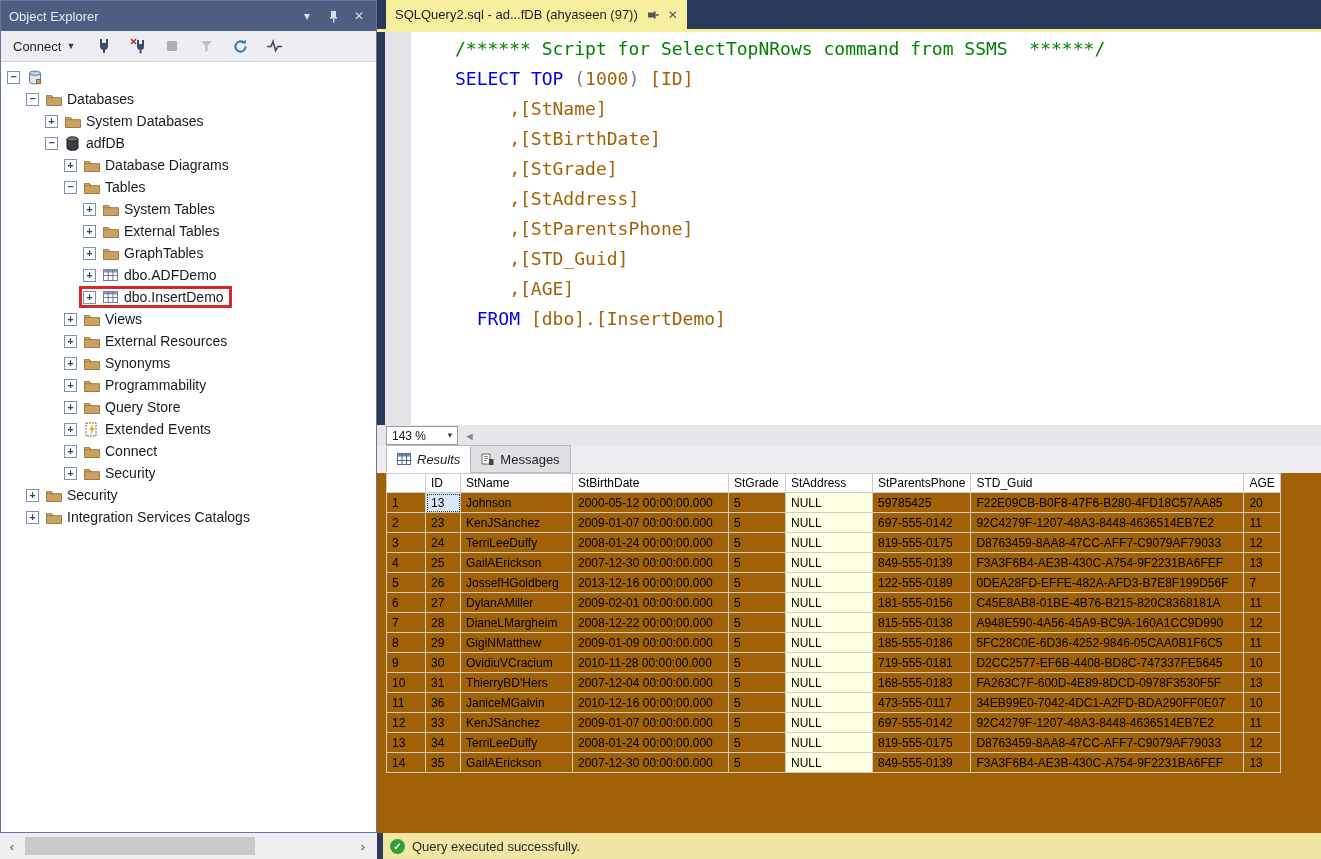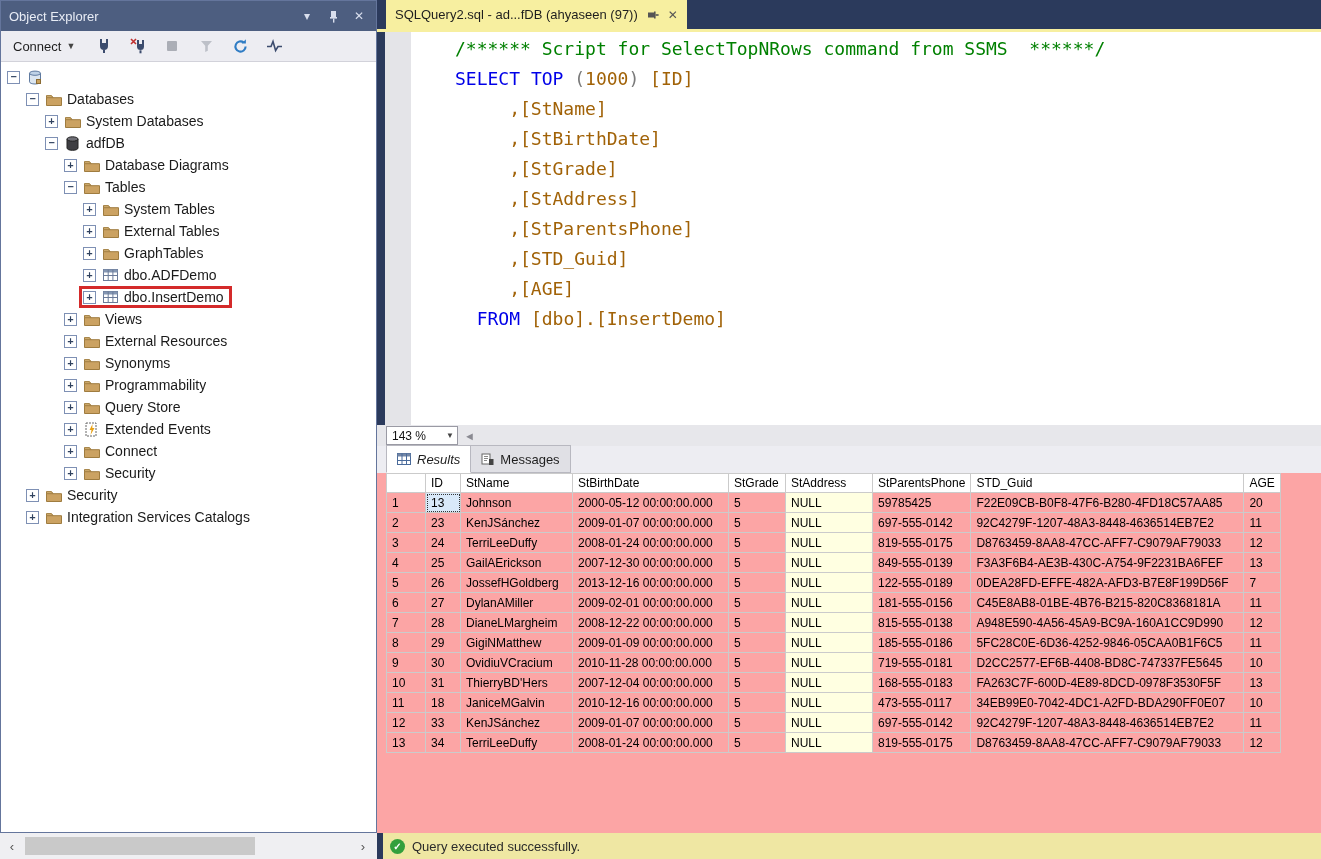--- a/index.html
+++ b/index.html
@@ -54,21 +54,21 @@
   .zoom-select .chev{font-size:8px;color:#444;}
   .ed-hscroll{flex:1;height:21px;display:flex;align-items:center;padding-left:6px;color:#8a8a92;font-size:11px;}
   
   .res-tabs{position:absolute;left:0;top:446px;right:0;height:27px;background:#EDEDF2;display:flex;
     align-items:flex-end;padding-left:9px;}
   .res-tab{height:26px;display:flex;align-items:center;gap:6px;font-size:13px;color:#1E1E1E;
     padding:0 10px;border:1px solid #B8B8C0;}
   .res-tab.active{background:#fff;border-bottom-color:#fff;font-style:italic;}
   .res-tab.inactive{background:#E0E0E5;border-left:none;}
   
-  .grid-wrap{position:absolute;left:0;top:473px;right:0;bottom:26px;background:#fca5a5;overflow:hidden;
+  .grid-wrap{position:absolute;left:0;top:473px;right:0;bottom:26px;background:#a16207;overflow:hidden;
     padding-left:9px;}
   table.grid{border-collapse:collapse;table-layout:fixed;font-size:12px;color:#000;}
   table.grid td,table.grid th{border:1px solid #CBCBCB;height:20px;padding:0 5px;overflow:hidden;
     white-space:nowrap;text-align:left;font-weight:normal;box-sizing:border-box;}
   table.grid th{height:19px;background:#FFFFFF;}
   td.nullcell{background:#FFFFE1;}
   td.selcell{background:#D9E9F9;outline:1px dotted #333;outline-offset:-2px;}
   
   .status-bar{position:absolute;left:6px;right:0;top:833px;height:26px;background:#EFE7A3;
     display:flex;align-items:center;padding-left:7px;gap:7px;font-size:13px;color:#2B2B2B;}
@@ -579,21 +579,21 @@
             <td>ThierryBD'Hers</td>
             <td>2007-12-04 00:00:00.000</td>
             <td>5</td>
             <td class="nullcell">NULL</td>
             <td>168-555-0183</td>
             <td>FA263C7F-600D-4E89-8DCD-0978F3530F5F</td>
             <td>13</td>
           </tr>
           <tr>
             <td>11</td>
-            <td>18</td>
+            <td>36</td>
             <td>JaniceMGalvin</td>
             <td>2010-12-16 00:00:00.000</td>
             <td>5</td>
             <td class="nullcell">NULL</td>
             <td>473-555-0117</td>
             <td>34EB99E0-7042-4DC1-A2FD-BDA290FF0E07</td>
             <td>10</td>
           </tr>
           <tr>
             <td>12</td>
@@ -610,20 +610,31 @@
             <td>13</td>
             <td>34</td>
             <td>TerriLeeDuffy</td>
             <td>2008-01-24 00:00:00.000</td>
             <td>5</td>
             <td class="nullcell">NULL</td>
             <td>819-555-0175</td>
             <td>D8763459-8AA8-47CC-AFF7-C9079AF79033</td>
             <td>12</td>
           </tr>
+          <tr>
+            <td>14</td>
+            <td>35</td>
+            <td>GailAErickson</td>
+            <td>2007-12-30 00:00:00.000</td>
+            <td>5</td>
+            <td class="nullcell">NULL</td>
+            <td>849-555-0139</td>
+            <td>F3A3F6B4-AE3B-430C-A754-9F2231BA6FEF</td>
+            <td>13</td>
+          </tr>
         </tbody>
       </table>
   </div>
 
   <div class="status-bar">
     <span class="check-circle">✓</span>
     <span>Query executed successfully.</span>
   </div>
 </div>
 

